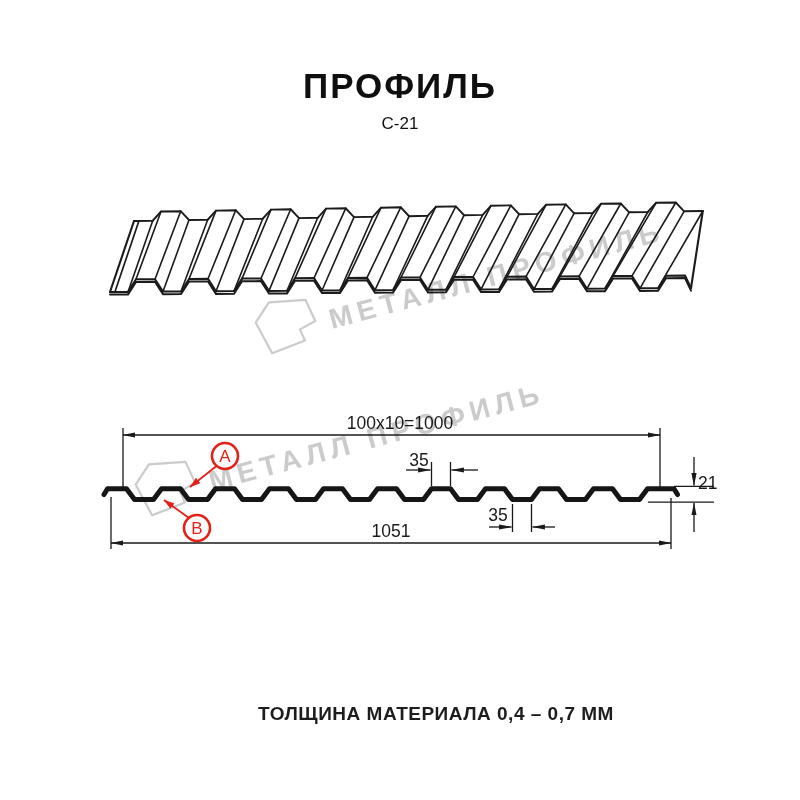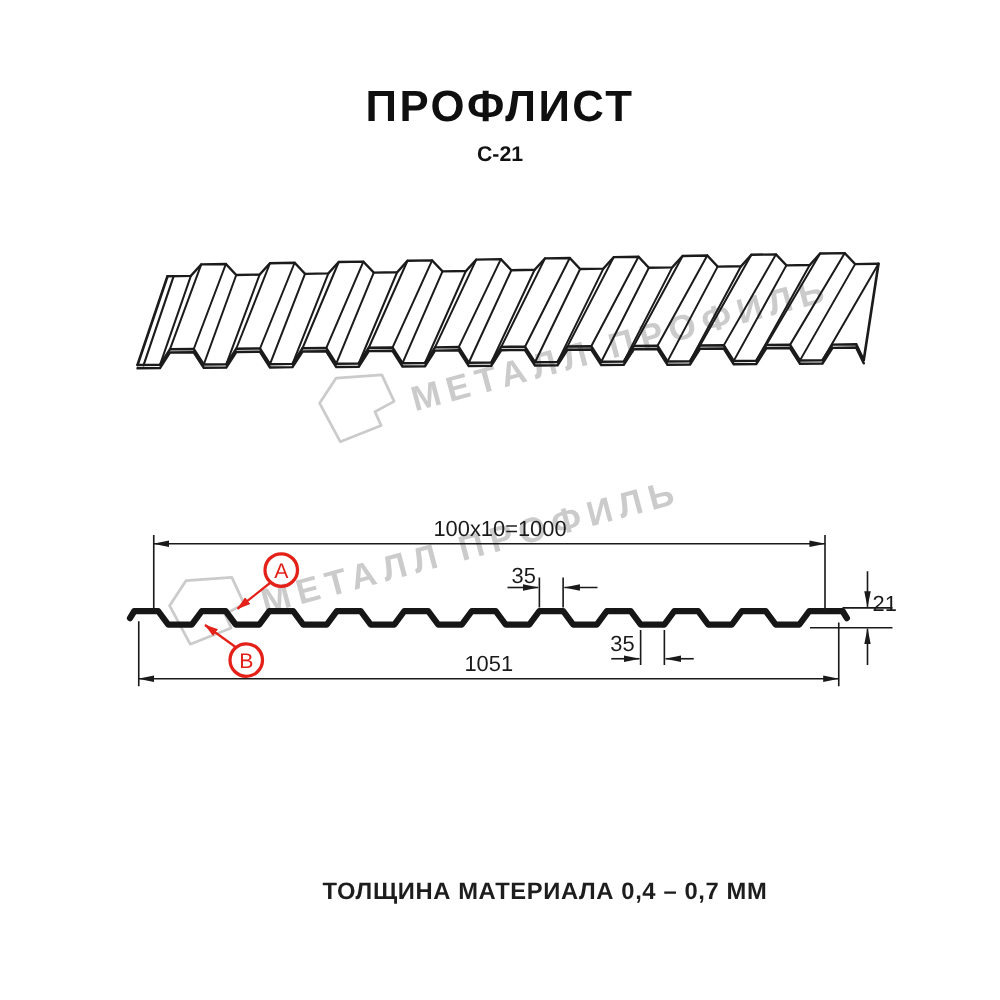--- a/index.html
+++ b/index.html
@@ -6,21 +6,21 @@
   #canvas{
     position:relative;width:800px;height:800px;background:#ffffff;overflow:hidden;
     font-family:"Liberation Sans",sans-serif;
   }
   .title{
     position:absolute;top:66px;left:0;width:800px;text-align:center;
     font-size:35px;font-weight:bold;letter-spacing:2px;color:#0f0f0f;
   }
   .subtitle{
     position:absolute;top:114px;left:0;width:800px;text-align:center;
-    font-size:17px;font-weight:bold;color:#111;
+    font-size:17px;font-weight:normal;color:#111;
   }
   .footer-note{
     position:absolute;top:703px;left:0;width:800px;text-align:center;
     font-size:19px;font-weight:bold;letter-spacing:.5px;color:#1d1d1d;margin-left:36px;
   }
   svg{position:absolute;top:0;left:0;}
   
   .wm-logo{fill:none;stroke-width:2.2;stroke-linejoin:round;}
   .wm-text{font-family:"Liberation Sans",sans-serif;font-weight:bold;font-size:28px;letter-spacing:5.5px;}
   
@@ -33,21 +33,21 @@
   
   .label-red circle{fill:none;stroke:#e32118;stroke-width:2.6;}
   .label-red text{font-family:"Liberation Sans",sans-serif;font-size:17px;fill:#e32118;text-anchor:middle;}
   .label-red line{stroke:#e32118;stroke-width:1.8;}
 </style>
 </head>
 <body>
 
 <div id="canvas">
 
-  <div class="title">ПРОФЛИСТ</div>
+  <div class="title">ПРОФИЛЬ</div>
   <div class="subtitle">С-21</div>
   <div class="footer-note">ТОЛЩИНА МАТЕРИАЛА 0,4 – 0,7 ММ</div>
 
   <svg width="800" height="800" viewBox="0 0 800 800">
     <defs>
       <marker id="dimArrow" viewBox="0 0 12 6" refX="11.5" refY="3" markerWidth="13" markerHeight="7" orient="auto-start-reverse" markerUnits="userSpaceOnUse">
         <path d="M0,0.6 L12,3 L0,5.4 Z"></path>
       </marker>
       <marker id="redArrow" viewBox="0 0 10 7" refX="9.5" refY="3.5" markerWidth="11" markerHeight="8" orient="auto" markerUnits="userSpaceOnUse">
         <path d="M0,0.4 L10,3.5 L0,6.6 Z" fill="#e32118"></path>

